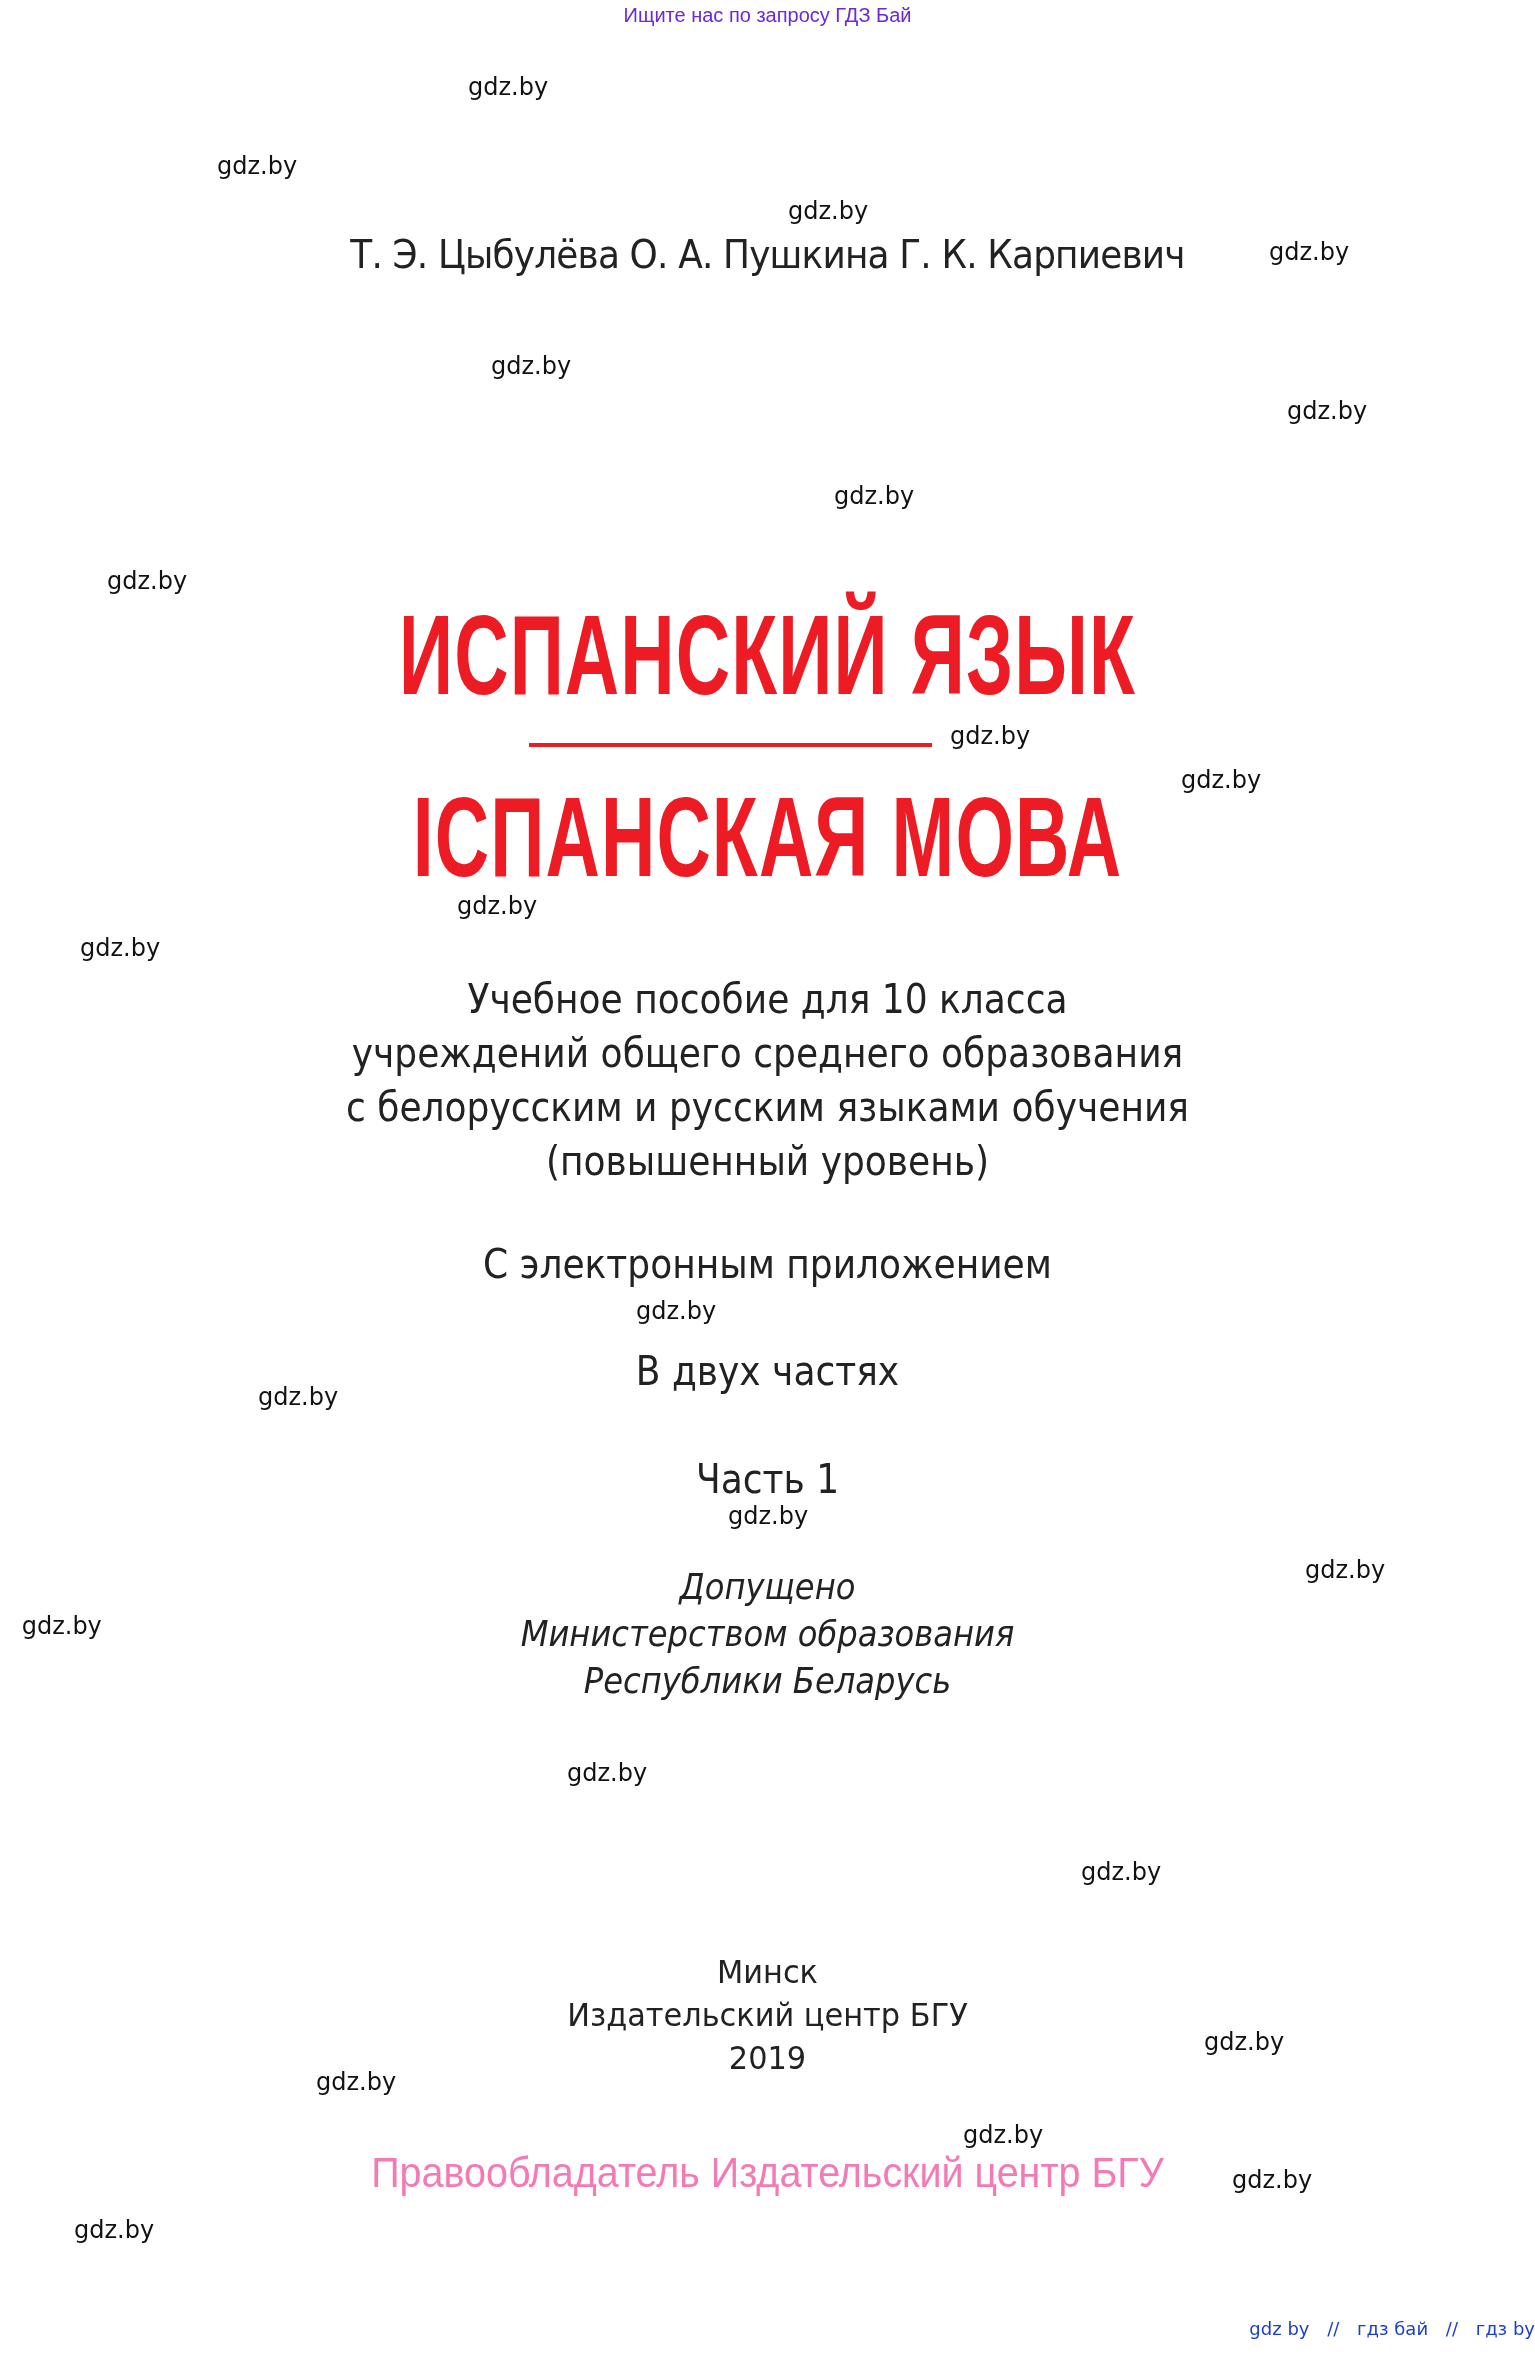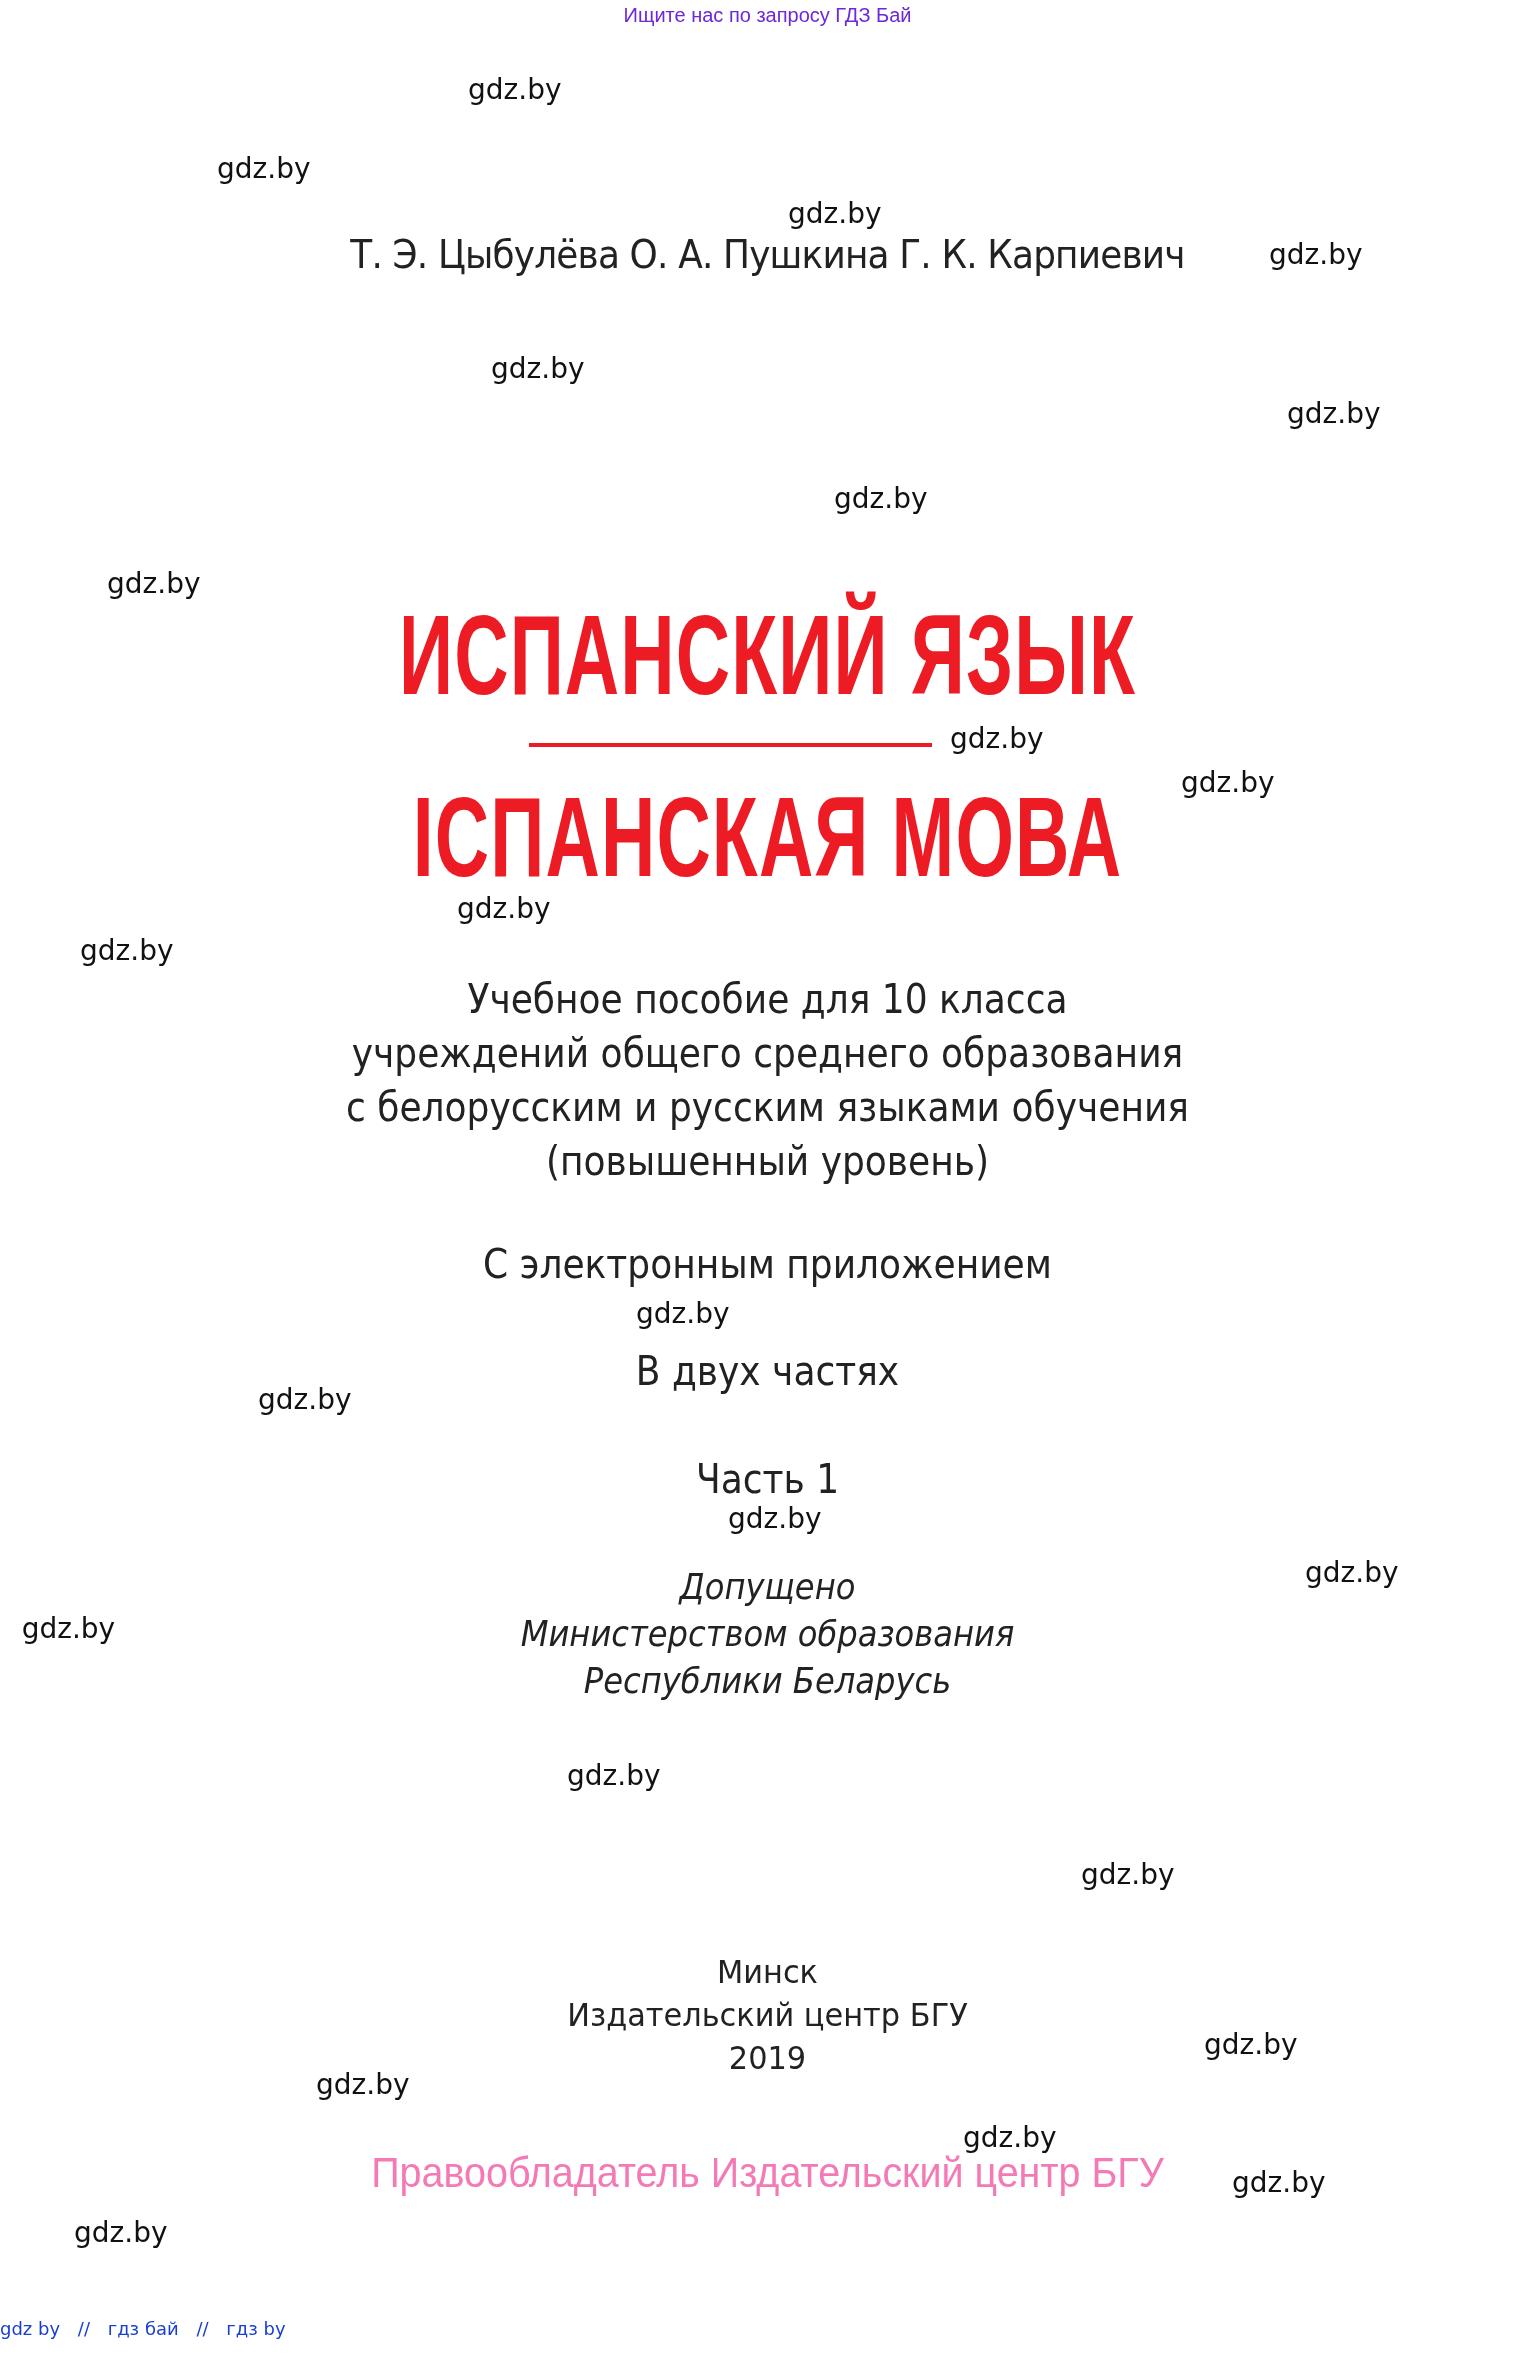--- a/index.html
+++ b/index.html
@@ -1,33 +1,33 @@
 <!DOCTYPE html>
 <html style="font-size:14px"><head>
   <meta charset="utf-8">
   <style>
     html, body { margin: 0; padding: 0; background: #ffffff; }
     body { width: 1535px; height: 2377px; position: relative; overflow: hidden; font-family: "DejaVu Sans", sans-serif; }
     .abs { position: absolute; white-space: nowrap; }
     .top-banner { left: 0; width: 1535px; top: 3.5px; text-align: center; color: #6d28d9; font-family: "Liberation Sans", sans-serif; font-size: 20px; }
-    .wm { font-family: "DejaVu Sans", sans-serif; font-size: 28px; color: #111111; }
+    .wm { font-family: "DejaVu Sans", sans-serif; font-size: 24px; color: #111111; }
     .centered { left: 0; width: 1535px; text-align: center; color: #222222; font-family: "DejaVu Sans", sans-serif; }
     .authors { top: 232px; font-size: 39px; letter-spacing: -0.9px; transform: scaleX(0.92); }
     .title { font-family: "Liberation Sans", sans-serif; font-weight: bold; color: #ed1c24; font-size: 114px; transform: scaleX(0.66); letter-spacing: 1.7px; }
     .title1 { top: 589px; }
     .title2 { top: 771px; }
     .divider { position: absolute; left: 529px; top: 743px; width: 403px; height: 4.3px; background: #ed1c24; }
     .subtitle { top: 972px; font-size: 40px; line-height: 54px; transform: scaleX(0.9); }
     .electronic { top: 1241px; font-size: 40px; transform: scaleX(0.9); }
     .parts { top: 1348px; font-size: 40px; transform: scaleX(0.9); }
     .part { top: 1456px; font-size: 40px; transform: scaleX(0.9); }
     .approved { top: 1564px; font-size: 35px; line-height: 47px; font-style: italic; transform: scaleX(0.92); }
     .imprint { top: 1951px; font-size: 32px; line-height: 43px; transform: scaleX(0.95); }
     .copyright { top: 2149px; font-family: "Liberation Sans", sans-serif; font-size: 42px; color: #f47ab6; left: 0; width: 1535px; text-align: center; transform: scaleX(0.94); }
-    .footer { top: 2318px; left: 0; width: 1535px; text-align: left; font-family: "DejaVu Sans", sans-serif; font-size: 18px; color: #1a3fcf; }
+    .footer { top: 2318px; left: 0; width: 1535px; text-align: right; font-family: "DejaVu Sans", sans-serif; font-size: 18px; color: #1a3fcf; }
     .footer .sep { margin: 0 12px; }
   </style>
 </head>
 <body>
 
 <div class="abs top-banner">Ищите нас по запросу ГДЗ Бай</div>
 
 <div id="watermark-layer">
     <div class="abs wm" style="left: 468px; top: 73px;">gdz.by</div>
     <div class="abs wm" style="left: 217px; top: 152px;">gdz.by</div>

